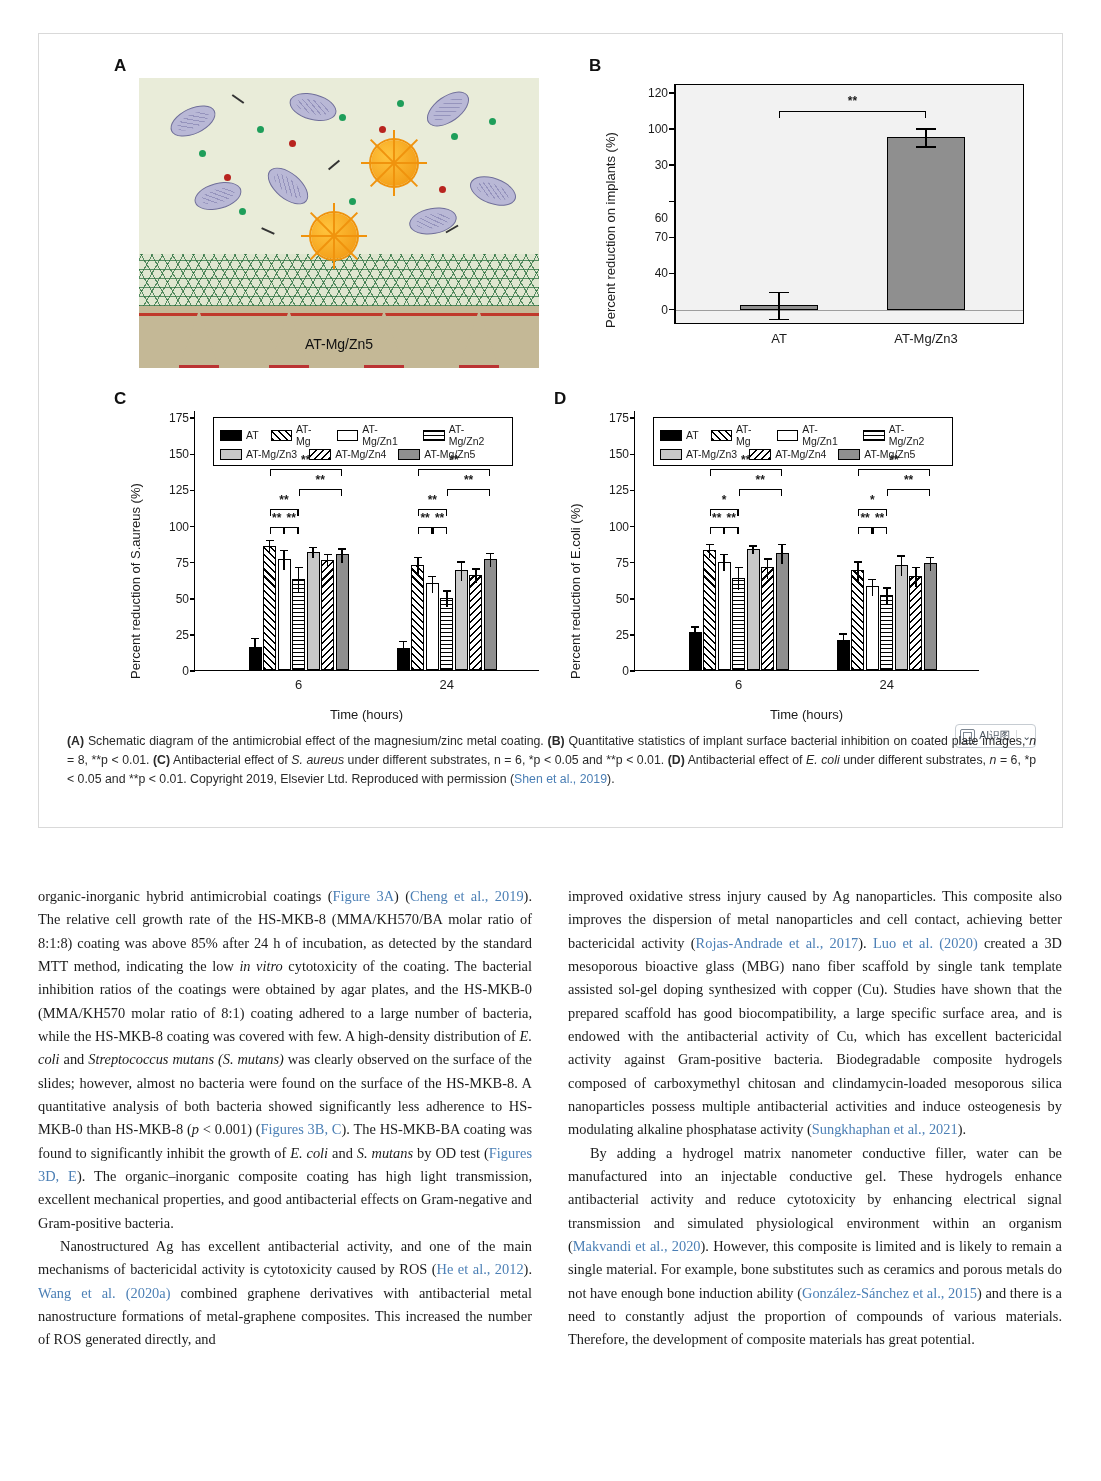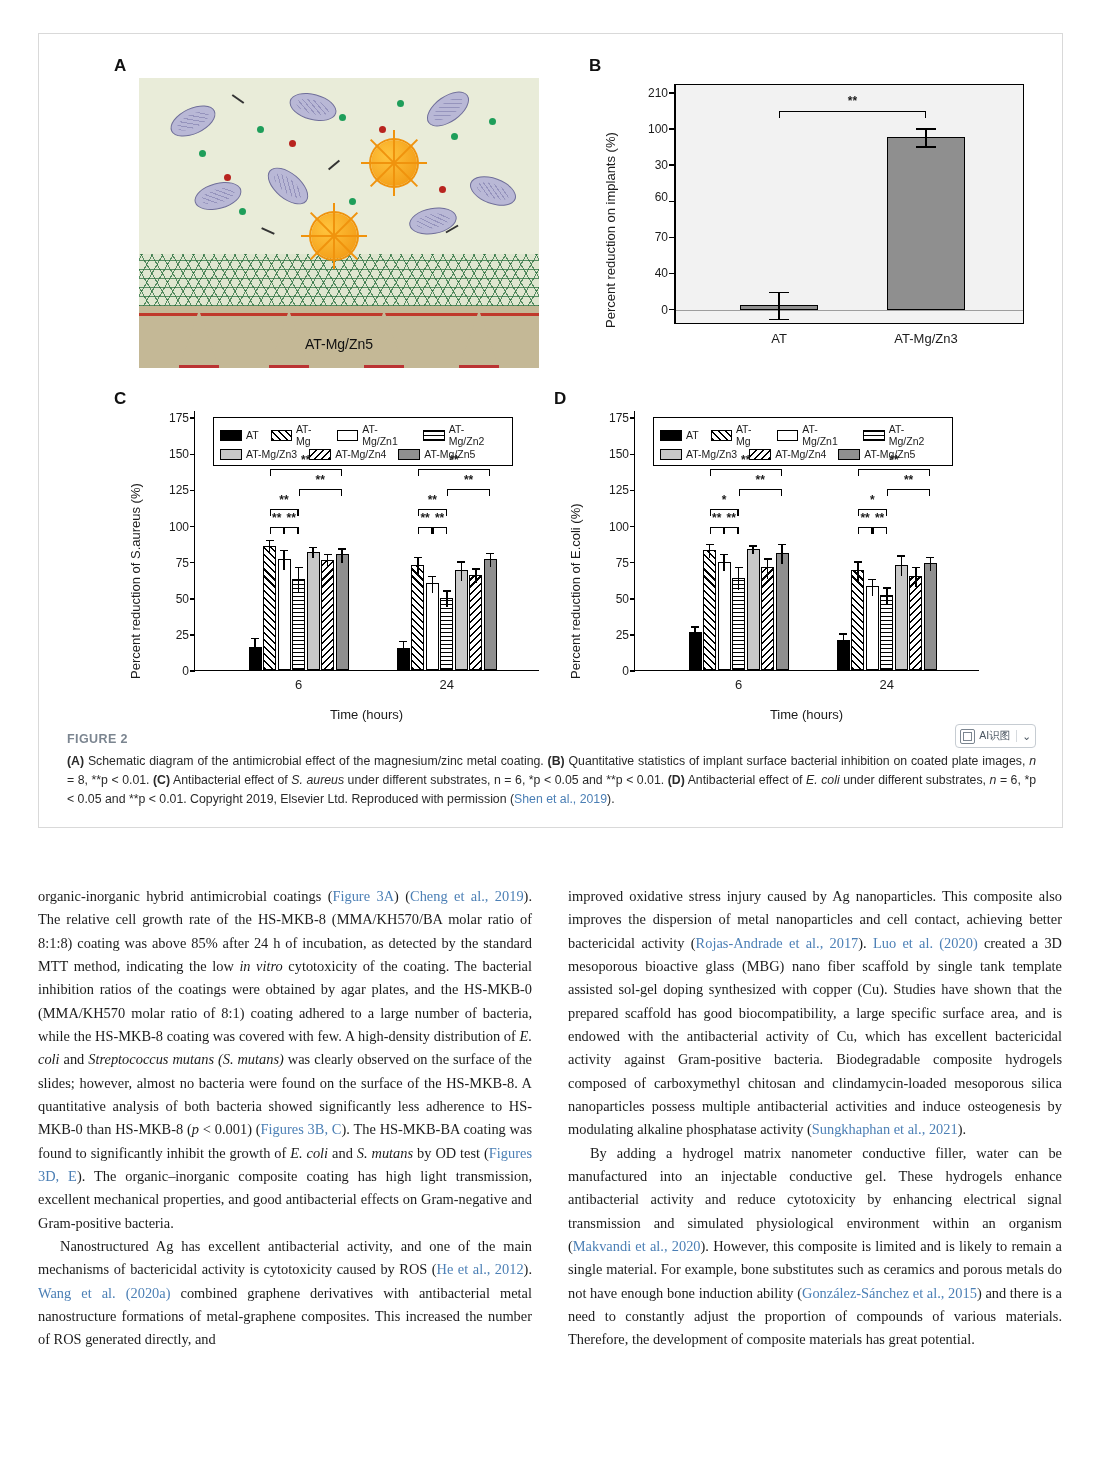--- a/index.html
+++ b/index.html
@@ -171,27 +171,27 @@
       <div class="plot" id="plotB" style="left:95px;top:28px;width:350px;height:240px;border:none;">
 
         <div style="position:absolute;left:0;top:0;bottom:0;width:1.5px;background:#000;"></div>
         <div style="position:absolute;left:0;right:0;bottom:0;height:1.5px;background:#000;"></div>
       <div class="ytick" style="top:225.5639097744361px;">0</div>
           <div class="ytickmark" style="top:224.8139097744361px;"></div>
           <div class="ytick" style="top:189.4736842105263px;">40</div>
           <div class="ytickmark" style="top:188.7236842105263px;"></div>
           <div class="ytick" style="top:153.38345864661653px;">70</div>
           <div class="ytickmark" style="top:152.63345864661653px;"></div>
-          <div class="ytick" style="top:113px;">60</div>
+          <div class="ytick" style="top:134px;">60</div>
           <div class="ytickmark" style="top:116.54323308270678px;"></div>
           <div class="ytick" style="top:81.203007518797px;">30</div>
           <div class="ytickmark" style="top:80.453007518797px;"></div>
           <div class="ytick" style="top:45.112781954887225px;">100</div>
           <div class="ytickmark" style="top:44.362781954887225px;"></div>
-          <div class="ytick" style="top:9.022556390977456px;">210</div>
+          <div class="ytick" style="top:9.022556390977456px;">120</div>
           <div class="ytickmark" style="top:8.272556390977456px;"></div>
           <div class="bar f-at" style="left:66px;bottom:14.436090225563902px;width:78px;height:4.511278195488728px;background:#8f8f8f;"></div>
           <div class="err" style="left:104.3px;top:207.5187969924812px;height:27.067669172932312px;"></div>
           <div class="errcap" style="left:95px;top:207.5187969924812px;width:20px;"></div>
           <div class="errcap" style="left:95px;top:234.58646616541353px;width:20px;"></div>
           <div class="xtick" style="left:105px;">AT</div>
           <div class="bar f-zn5" style="left:213px;bottom:14.436090225563902px;width:78px;height:172.3308270676692px;background:#8f8f8f;"></div>
           <div class="err" style="left:251.3px;top:44.21052631578948px;height:18.045112781954884px;"></div>
           <div class="errcap" style="left:242px;top:44.21052631578948px;width:20px;"></div>
           <div class="errcap" style="left:242px;top:62.255639097744364px;width:20px;"></div>
@@ -446,21 +446,20 @@
       <div class="axis-title-x" style="left:80px;top:318px;width:345px;">Time (hours)</div>
     </div>
 
     <div class="ai-chip" style="top:690px;">
       <span class="ic"></span>
       <span>AI识图</span>
       <span class="cv">⌄</span>
     </div>
 
     <div class="caption" style="position:absolute;left:0;top:698px;width:1025px;">
-      <div class="fignum">FIGURE 2</div>
       <div class="captext">
         <b>(A)</b><span> Schematic diagram of the antimicrobial effect of the magnesium/zinc metal coating. </span><b>(B)</b><span> Quantitative statistics of implant surface bacterial inhibition on coated plate images, </span><i>n</i><span> = 8, **p &lt; 0.01. </span><b>(C)</b><span> Antibacterial effect of </span><i>S. aureus</i><span> under different substrates, n = 6, *p &lt; 0.05 and **p &lt; 0.01. </span><b>(D)</b><span> Antibacterial effect of </span><i>E. coli</i><span> under different substrates, </span><i>n</i><span> = 6, *p &lt; 0.05 and **p &lt; 0.01. Copyright 2019, Elsevier Ltd. Reproduced with permission (</span><span class="cref">Shen et al., 2019</span><span>).</span>
       </div>
     </div>
   </div>
 
   <div class="body">
     <div class="col">
       <p class="noind">organic-inorganic hybrid antimicrobial coatings (<span class="ref">Figure 3A</span>) (<span class="ref">Cheng et al., 2019</span>). The relative cell growth rate of the HS-MKB-8 (MMA/KH570/BA molar ratio of 8:1:8) coating was above 85% after 24 h of incubation, as detected by the standard MTT method, indicating the low <em>in vitro</em> cytotoxicity of the coating. The bacterial inhibition ratios of the coatings were obtained by agar plates, and the HS-MKB-0 (MMA/KH570 molar ratio of 8:1) coating adhered to a large number of bacteria, while the HS-MKB-8 coating was covered with few. A high-density distribution of <em>E. coli</em> and <em>Streptococcus mutans (S. mutans)</em> was clearly observed on the surface of the slides; however, almost no bacteria were found on the surface of the HS-MKB-8. A quantitative analysis of both bacteria showed significantly less adherence to HS-MKB-0 than HS-MKB-8 (<em>p</em> &lt; 0.001) (<span class="ref">Figures 3B, C</span>). The HS-MKB-BA coating was found to significantly inhibit the growth of <em>E. coli</em> and <em>S. mutans</em> by OD test (<span class="ref">Figures 3D, E</span>). The organic–inorganic composite coating has high light transmission, excellent mechanical properties, and good antibacterial effects on Gram-negative and Gram-positive bacteria.</p>
       <p>Nanostructured Ag has excellent antibacterial activity, and one of the main mechanisms of bactericidal activity is cytotoxicity caused by ROS (<span class="ref">He et al., 2012</span>). <span class="ref">Wang et al. (2020a)</span> combined graphene derivatives with antibacterial metal nanostructure formations of metal-graphene composites. This increased the number of ROS generated directly, and</p>

